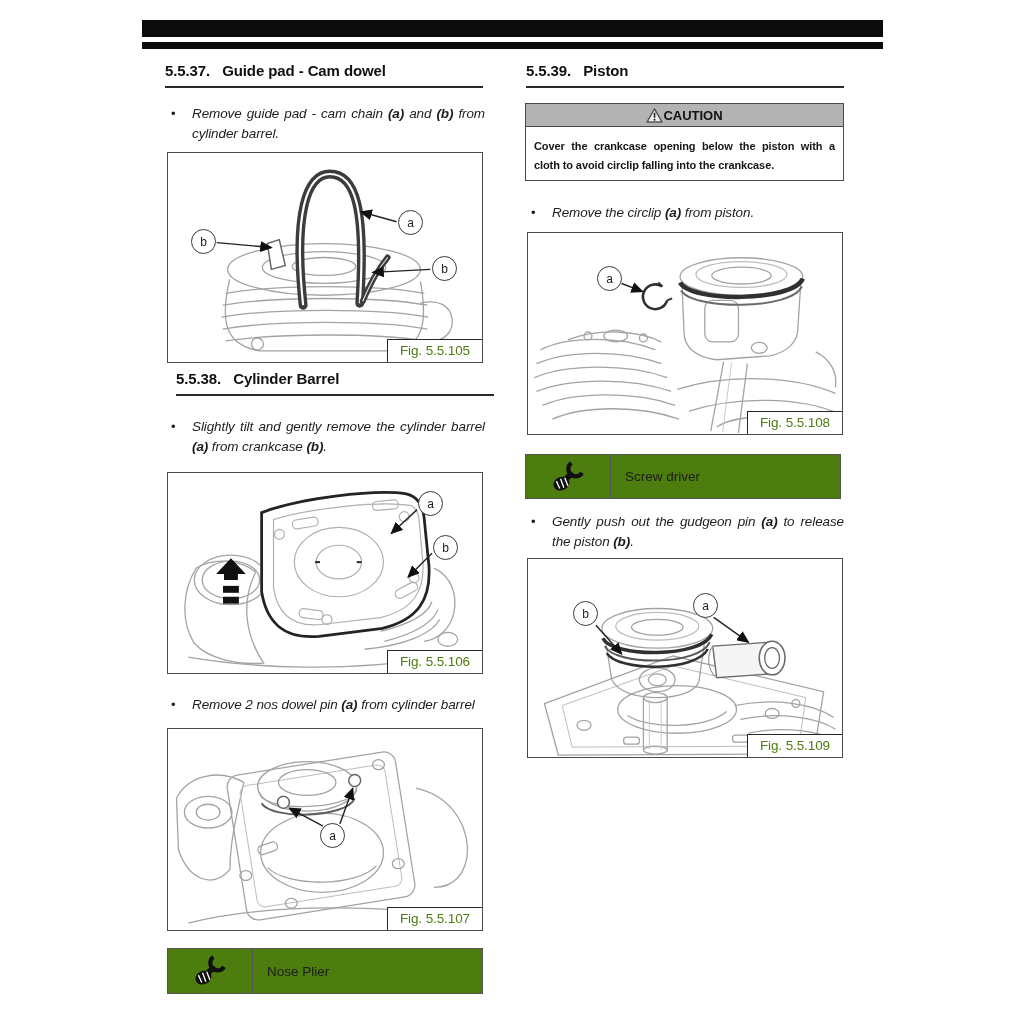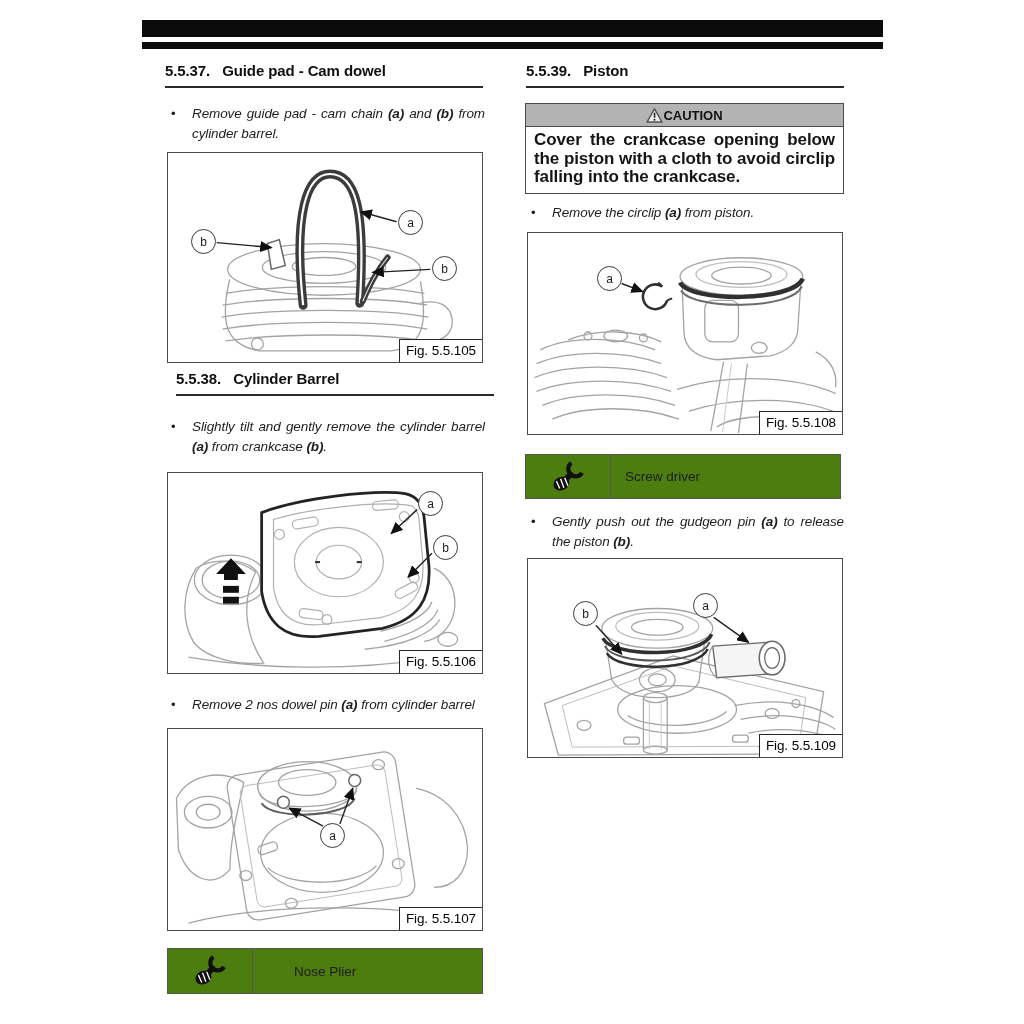--- a/index.html
+++ b/index.html
@@ -17,36 +17,36 @@
   .heading .num{margin-right:12px;}
   .bullet{display:flex;}
   .bullet .dot{width:27px;padding-left:6px;box-sizing:border-box;font-size:13px;line-height:20px;}
   .bullet .btext{flex:1;text-align:justify;font-size:13.5px;line-height:20px;letter-spacing:-0.1px;font-style:italic;}
   .bb{font-weight:700;}
   .figframe{border:1.6px solid #4a4a4a;background:#fff;box-sizing:border-box;}
   .figframe svg.art{position:absolute;left:0;top:0;width:100%;height:100%;}
   .figlabel{
     position:absolute;right:0;bottom:0;background:#fff;
     border-top:1.6px solid #262626;border-left:1.6px solid #262626;
-    padding:3px 6px 4px;font-size:13.5px;color:#000000;letter-spacing:-0.1px;text-align:right;
+    padding:3px 12px 4px;font-size:13.5px;color:#4d7c0f;letter-spacing:-0.1px;text-align:right;
   }
   .callout{
     position:absolute;width:25px;height:25px;border:1.6px solid #3a3a3a;border-radius:50%;
     background:#fff;display:flex;align-items:center;justify-content:center;
     font-size:12px;color:#222;box-sizing:border-box;z-index:3;
   }
   .caution{border:1.8px solid #4a4a4a;box-sizing:border-box;background:#fff;}
   .caution-header{
     height:23px;background:#b3b3b3;border-bottom:1.8px solid #4a4a4a;
     display:flex;align-items:center;justify-content:center;
     font-weight:700;font-size:13px;color:#111;box-sizing:border-box;
   }
   .caution-body{
-    padding:4px 8px 6px;font-weight:700;font-size:17px;line-height:18.5px;
-    text-align:justify;letter-spacing:-0.1px;color:#151515;
+    padding:4px 8px 6px;font-weight:700;font-size:11px;line-height:18.5px;
+    text-align:justify;letter-spacing:-0.1px;color:#151515;margin-top:6px;
   }
   .toolbox{border:1.7px solid #555;display:flex;box-sizing:border-box;background:#4d7c0f;}
   .tool-icon-cell{width:85px;border-right:1.7px solid #555;display:flex;align-items:center;justify-content:center;box-sizing:border-box;}
   .tool-label-cell{flex:1;display:flex;align-items:center;padding-left:14px;font-size:13.5px;}
 </style>
 </head>
 <body>
 
 <div class="abs rule" style="left:142px;top:20px;width:741px;height:17px;"></div>
 <div class="abs rule" style="left:142px;top:42px;width:741px;height:7px;"></div>
@@ -206,21 +206,21 @@
       <line x1="156" y1="98" x2="122" y2="80" marker-end="url(#ah107)"></line>
       <line x1="173" y1="96" x2="186" y2="60" marker-end="url(#ah107)"></line>
     </g>
   </svg>
   <div class="callout" style="left:152px;top:94px;">
       <span>a</span>
     </div>
   <div class="figlabel">Fig. 5.5.107</div>
 </div>
 
-<div class="abs toolbox" style="left:167px;top:948px;width:316px;height:46px;gap:27px;">
+<div class="abs toolbox" style="left:167px;top:948px;width:316px;height:46px;">
   <div class="tool-icon-cell">
     <svg width="38" height="38" viewBox="0 0 46 46">
       <path d="M27,6 A9,9 0 1 0 40,18" stroke="#101010" stroke-width="5" fill="none"></path>
       <line x1="26" y1="20" x2="11" y2="35" stroke="#101010" stroke-width="7" stroke-linecap="round"></line>
       <ellipse cx="15" cy="31" rx="10" ry="8" fill="#101010" transform="rotate(-25 15 31)"></ellipse>
       <g stroke="#ffffff" stroke-width="1.6">
         <line x1="9" y1="28" x2="13" y2="37"></line>
           <line x1="14" y1="25" x2="18" y2="36"></line>
           <line x1="19" y1="24" x2="23" y2="34"></line>
       </g>

